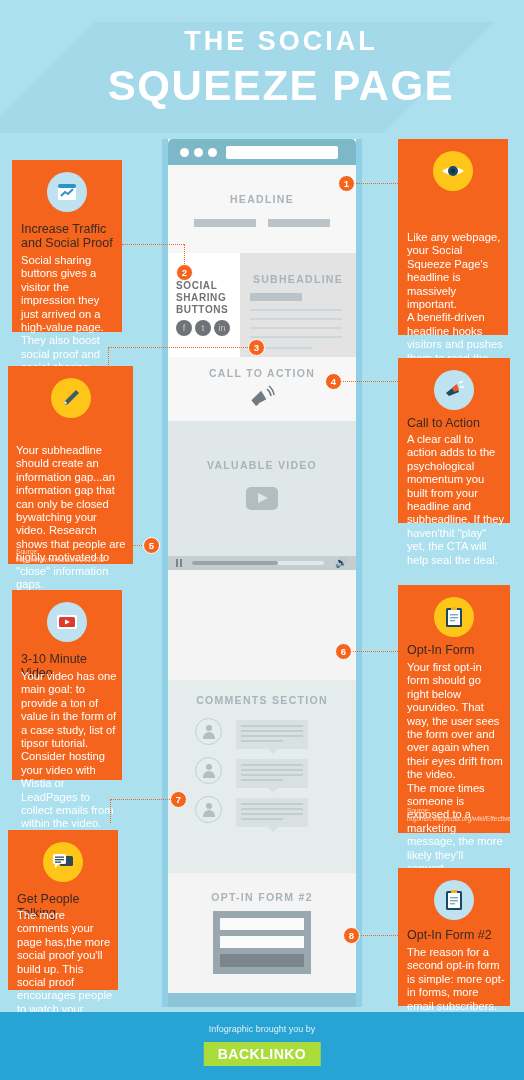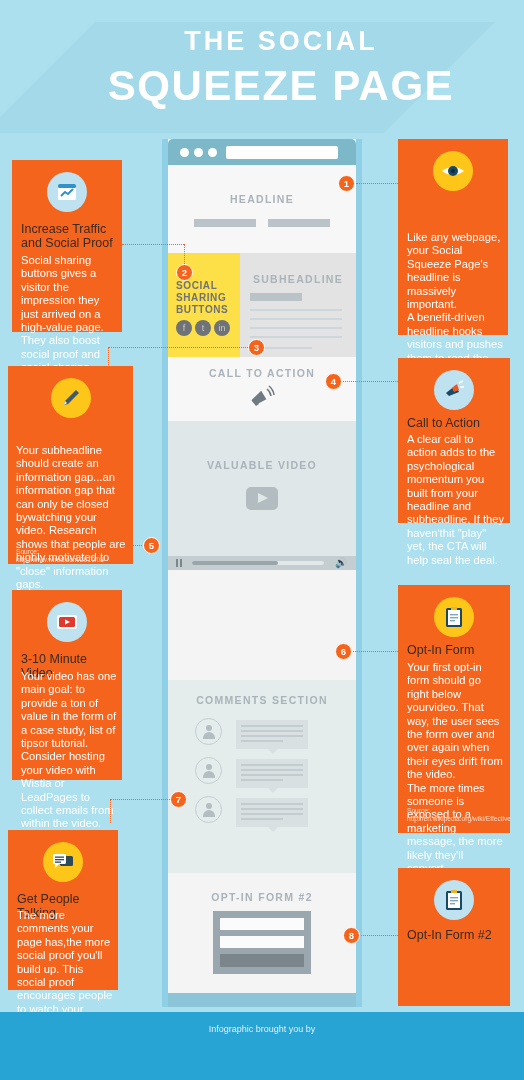--- a/index.html
+++ b/index.html
@@ -76,21 +76,21 @@
   .sec-cta      { top: 218px; height: 64px; background: #f7f7f7; }
   .sec-video    { top: 282px; height: 135px; background: #dfe7e8; }
   .sec-ctrl     { top: 417px; height: 14px; background: #c4cdd0; }
   .sec-optin1   { top: 431px; height: 110px; background: #f4f4f4; }
   .sec-comments { top: 541px; height: 193px; background: #e4ecec; }
   .sec-optin2   { top: 734px; height: 120px; background: #f4f4f4; }
   .sec-foot     { top: 854px; height: 14px; background: #8cc5d8; }
 
   .social-panel {
     position: absolute; left: 0; top: 0; width: 72px; height: 104px;
-    background: #fde047;
+    background: #ffffff;
   }
   .social-title {
     position: absolute; left: 8px; top: 27px;
     color: #6f7276; font-size: 10px; font-weight: bold;
     letter-spacing: .6px; line-height: 12px;
   }
   .soc-circle {
     position: absolute; top: 67px; width: 16px; height: 16px;
     border-radius: 50%; background: #6f7276;
     color: #c9c9c9; font-size: 9px; text-align: center; line-height: 16px;
@@ -450,19 +450,21 @@
           <rect x="1" y="2" width="16" height="19" rx="1.5" fill="#1a4a63"></rect>
           <rect x="3" y="4" width="12" height="15" fill="#ffffff"></rect>
           <rect x="6" y="1" width="6" height="3" fill="#f0b429"></rect>
           <rect x="5" y="8" width="8" height="1.4" fill="#7fa8bd"></rect>
           <rect x="5" y="11" width="8" height="1.4" fill="#7fa8bd"></rect>
           <rect x="5" y="14" width="5" height="1.4" fill="#7fa8bd"></rect>
         </svg>
       </div>
     </div>
     <div class="card-title" style="position:absolute;left:9px;top:60px;width:98px">Opt-In Form #2</div>
+    <div class="card-body" style="position:absolute;left:9px;top:78px;width:98px">The reason for a second opt-in form is simple: more opt-in forms, more email subscribers.</div>
   </div>
 
   <div class="footer">
     <div class="foot-text">Infographic brought you by</div>
+    <div class="foot-logo">BACKLINKO</div>
   </div>
 
 </div>
 
 </body></html>

